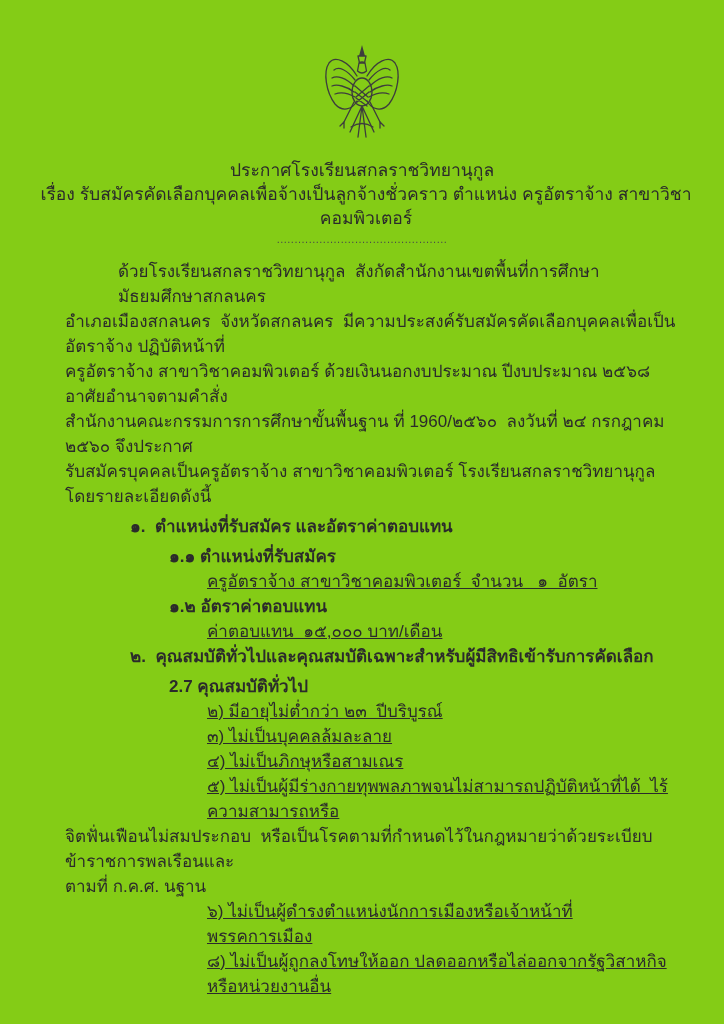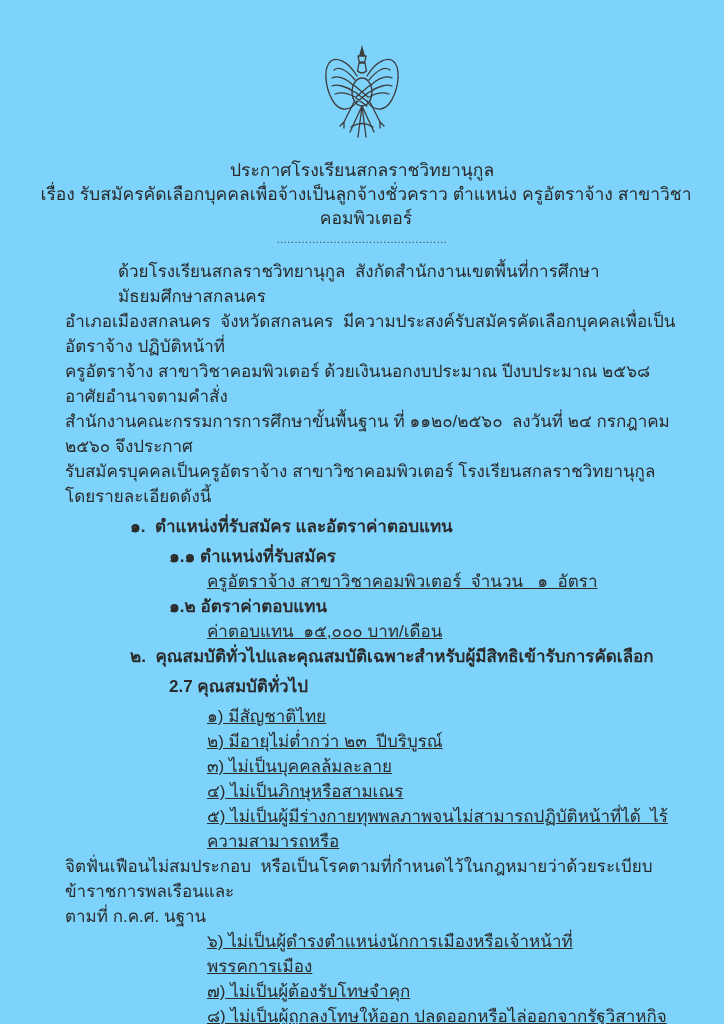--- a/index.html
+++ b/index.html
@@ -11,21 +11,21 @@
     width: 724px;
     height: 1024px;
     overflow: hidden;
     font-family: "Liberation Sans", sans-serif;
     color: #2b2b2b;
   }
   .page {
     position: relative;
     width: 724px;
     height: 1024px;
-    background: #7dd3fc;
+    background: #84cc16;
   }
   .emblem-wrap {
     padding-top: 44px;
     text-align: center;
     line-height: 0;
   }
   .doc-header {
     text-align: center;
     margin-top: 16px;
   }
@@ -93,35 +93,33 @@
   <div class="doc-header">
     <div class="doc-title">ประกาศโรงเรียนสกลราชวิทยานุกูล</div>
     <div class="doc-subject">เรื่อง รับสมัครคัดเลือกบุคคลเพื่อจ้างเป็นลูกจ้างชั่วคราว ตำแหน่ง ครูอัตราจ้าง สาขาวิชาคอมพิวเตอร์</div>
     <div class="doc-divider">................................................</div>
   </div>
 
   <div class="content">
     <div class="line indent-first">ด้วยโรงเรียนสกลราชวิทยานุกูล  สังกัดสำนักงานเขตพื้นที่การศึกษามัธยมศึกษาสกลนคร</div>
     <div class="line">อำเภอเมืองสกลนคร  จังหวัดสกลนคร  มีความประสงค์รับสมัครคัดเลือกบุคคลเพื่อเป็นอัตราจ้าง ปฏิบัติหน้าที่</div>
     <div class="line">ครูอัตราจ้าง สาขาวิชาคอมพิวเตอร์ ด้วยเงินนอกงบประมาณ ปีงบประมาณ ๒๕๖๘  อาศัยอำนาจตามคำสั่ง</div>
-    <div class="line">สำนักงานคณะกรรมการการศึกษาขั้นพื้นฐาน ที่ ๑๑๒๐/๒๕๖๐  ลงวันที่ ๒๔ กรกฎาคม ๒๕๖๐ จึงประกาศ</div>
+    <div class="line">สำนักงานคณะกรรมการการศึกษาขั้นพื้นฐาน ที่ 1960/๒๕๖๐  ลงวันที่ ๒๔ กรกฎาคม ๒๕๖๐ จึงประกาศ</div>
     <div class="line">รับสมัครบุคคลเป็นครูอัตราจ้าง สาขาวิชาคอมพิวเตอร์ โรงเรียนสกลราชวิทยานุกูล โดยรายละเอียดดังนี้</div>
     <div class="line indent-section gap">๑.  ตำแหน่งที่รับสมัคร และอัตราค่าตอบแทน</div>
     <div class="line indent-sub gap">๑.๑ ตำแหน่งที่รับสมัคร</div>
     <div class="line indent-item">ครูอัตราจ้าง สาขาวิชาคอมพิวเตอร์  จำนวน   ๑  อัตรา</div>
     <div class="line indent-sub">๑.๒ อัตราค่าตอบแทน</div>
     <div class="line indent-item">ค่าตอบแทน  ๑๕,๐๐๐ บาท/เดือน</div>
     <div class="line indent-section">๒.  คุณสมบัติทั่วไปและคุณสมบัติเฉพาะสำหรับผู้มีสิทธิเข้ารับการคัดเลือก</div>
     <div class="line indent-sub gap">2.7 คุณสมบัติทั่วไป</div>
-    <div class="line indent-item gap">๑) มีสัญชาติไทย</div>
     <div class="line indent-item">๒) มีอายุไม่ต่ำกว่า ๒๓  ปีบริบูรณ์</div>
     <div class="line indent-item">๓) ไม่เป็นบุคคลล้มละลาย</div>
     <div class="line indent-item">๔) ไม่เป็นภิกษุหรือสามเณร</div>
     <div class="line indent-item">๕) ไม่เป็นผู้มีร่างกายทุพพลภาพจนไม่สามารถปฏิบัติหน้าที่ได้  ไร้ความสามารถหรือ</div>
     <div class="line">จิตฟั่นเฟือนไม่สมประกอบ  หรือเป็นโรคตามที่กำหนดไว้ในกฎหมายว่าด้วยระเบียบข้าราชการพลเรือนและ</div>
     <div class="line">ตามที่ ก.ค.ศ. นฐาน</div>
     <div class="line indent-item">๖) ไม่เป็นผู้ดำรงตำแหน่งนักการเมืองหรือเจ้าหน้าที่พรรคการเมือง</div>
-    <div class="line indent-item">๗) ไม่เป็นผู้ต้องรับโทษจำคุก</div>
     <div class="line indent-item">๘) ไม่เป็นผู้ถูกลงโทษให้ออก ปลดออกหรือไล่ออกจากรัฐวิสาหกิจหรือหน่วยงานอื่น</div>
 
   </div>
 
 </div>
 
 </body></html>

